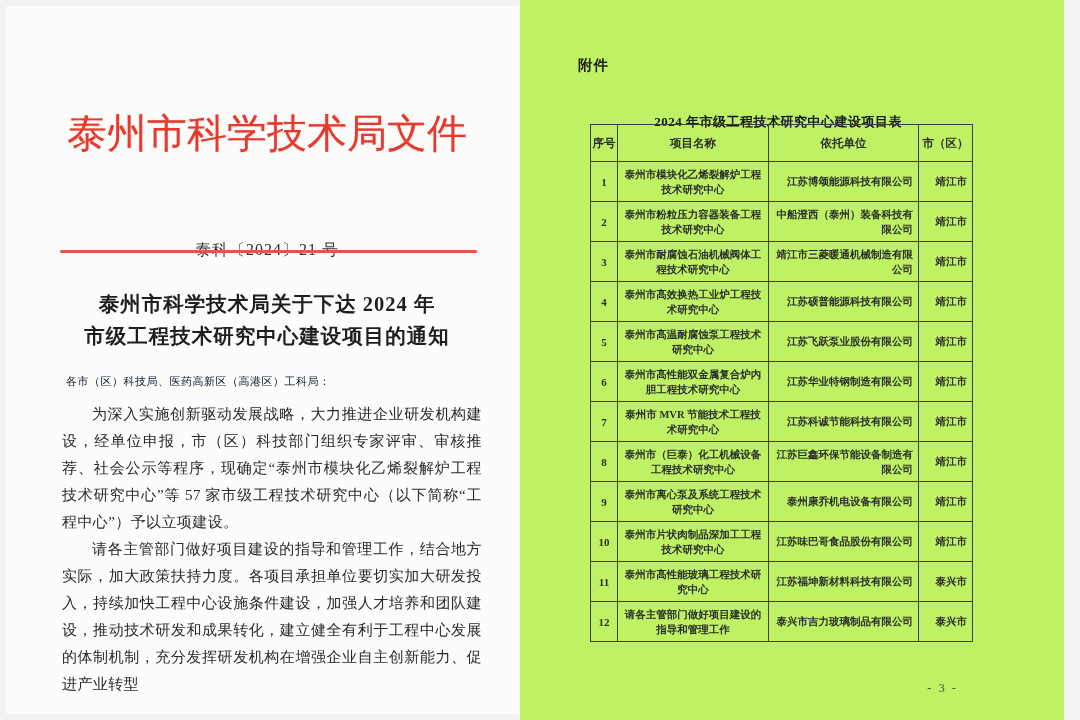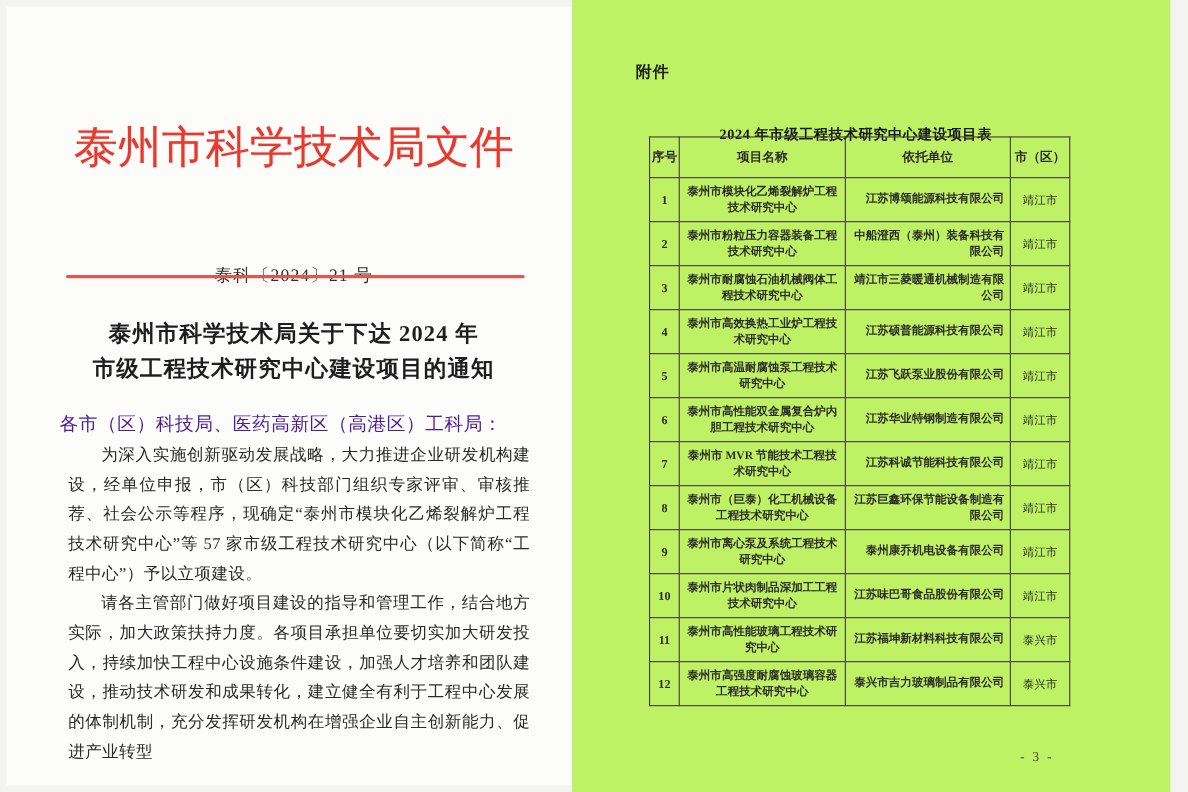--- a/index.html
+++ b/index.html
@@ -54,23 +54,23 @@
     left: 46px; top: 282px; width: 430px;
     text-align: center;
     font-size: 20.5px;
     font-weight: 700;
     color: #1e1e1e;
     line-height: 32px;
     letter-spacing: 1px;
   }
   .salutation {
     position: absolute;
-    left: 48px; top: 368px; width: 424px;
-    font-size: 17px;
-    color: #4c1d95;
+    left: 60px; top: 368px; width: 424px;
+    font-size: 11px;
+    color: #0f172a;
     letter-spacing: 0.5px;
   }
   .body-text {
     position: absolute;
     left: 56px; top: 395px; width: 420px;
     font-size: 15px;
     line-height: 27px;
     color: #292929;
     text-align: justify;
     letter-spacing: 0.4px;
@@ -113,21 +113,21 @@
     font-weight: 700;
     text-align: center;
     height: 37px;
     line-height: 14px;
     padding: 2px 1px;
   }
   .projects-table td { height: 40px; padding: 2px 5px; }
   .cell-seq   { text-align: center; font-size: 11px; font-weight: 600; }
   .cell-name  { text-align: center;  font-size: 10.5px; font-weight: 600; line-height: 15px; }
   .cell-unit  { text-align: right;  font-size: 10.5px; font-weight: 700; line-height: 15px; }
-  .cell-city  { text-align: center; font-size: 10.5px; font-weight: 400; }
+  .cell-city  { text-align: right; font-size: 10.5px; font-weight: 700; }
   .page-number {
     position: absolute;
     right: 106px; bottom: 24px;
     font-size: 12.5px;
     color: #4c4c4c;
     letter-spacing: 2px;
   }
 </style>
 </head>
 <body>
@@ -229,21 +229,21 @@
             <td class="cell-city">靖江市</td>
           </tr>
           <tr>
             <td class="cell-seq">11</td>
             <td class="cell-name">泰州市高性能玻璃工程技术研究中心</td>
             <td class="cell-unit">江苏福坤新材料科技有限公司</td>
             <td class="cell-city">泰兴市</td>
           </tr>
           <tr>
             <td class="cell-seq">12</td>
-            <td class="cell-name">泰州市高强度耐腐蚀玻璃容器工程技术研究中心</td>
+            <td class="cell-name">请各主管部门做好项目建设的指导和管理工作</td>
             <td class="cell-unit">泰兴市吉力玻璃制品有限公司</td>
             <td class="cell-city">泰兴市</td>
           </tr>
         </tbody>
     </table>
     <div class="page-number">- 3 -</div>
   </div>
 
 </div>
 

